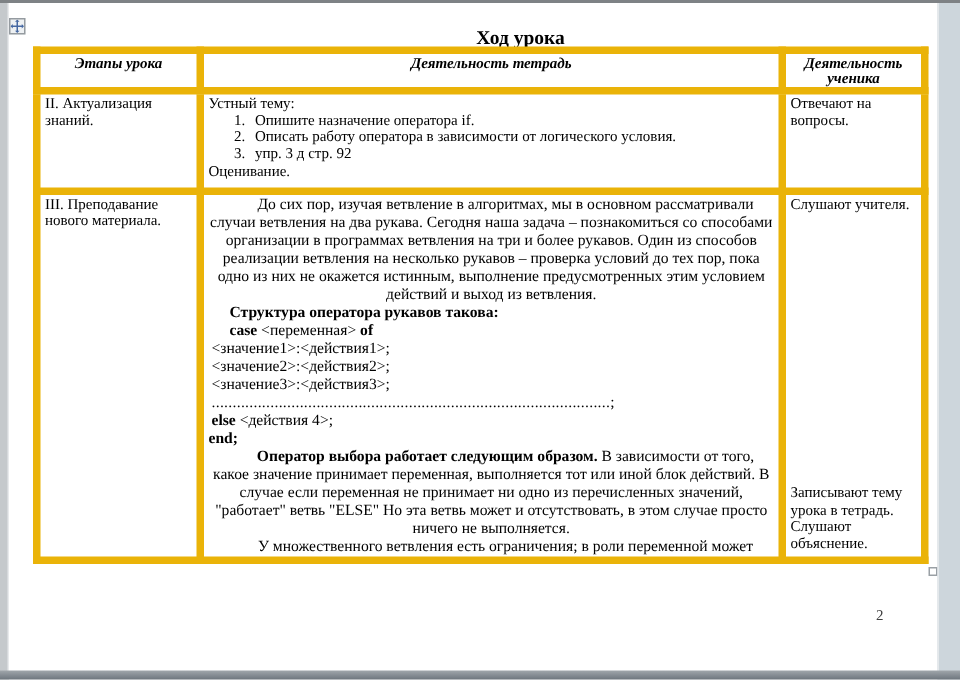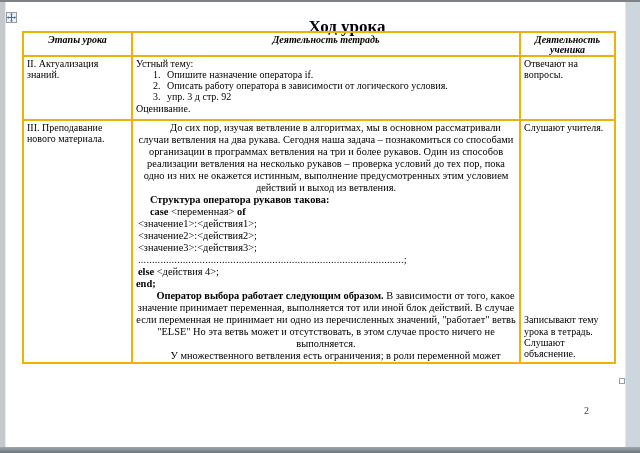--- a/index.html
+++ b/index.html
@@ -26,35 +26,35 @@
     box-sizing:border-box;z-index:4;
   }
   .resize-handle{
     position:absolute;left:619px;top:378px;width:6px;height:6px;
     background:#fff;border:1px solid #9aa0a5;box-sizing:border-box;z-index:4;
   }
 
   
   .doc-title{
     position:absolute;left:54px;top:17px;width:586px;
-    text-align:center;font-weight:bold;font-size:17px;z-index:2;
+    text-align:center;font-weight:bold;font-size:13px;z-index:2;
   }
   .page-number{
     position:absolute;left:584px;top:405px;font-size:10px;color:#3f3f3f;z-index:2;
   }
   table.lesson{
     position:absolute;left:22px;top:31px;
     border-collapse:collapse;table-layout:fixed;width:592px;
     font-size:10px;line-height:11.3px;z-index:3;
   }
   table.lesson col.c1{width:109px;}
   table.lesson col.c2{width:388px;}
   table.lesson col.c3{width:95px;}
   table.lesson th,table.lesson td{
-    border:2px solid #eab308;
+    border:5px solid #eab308;
     vertical-align:top;
     padding:1px 3px 0 3px;
     overflow:hidden;
   }
   table.lesson th{
     font-weight:bold;font-style:italic;text-align:center;
     font-size:10px;line-height:9.8px;height:19px;
     padding-top:2px;
   }
   tr.r1 td{height:19px;}

